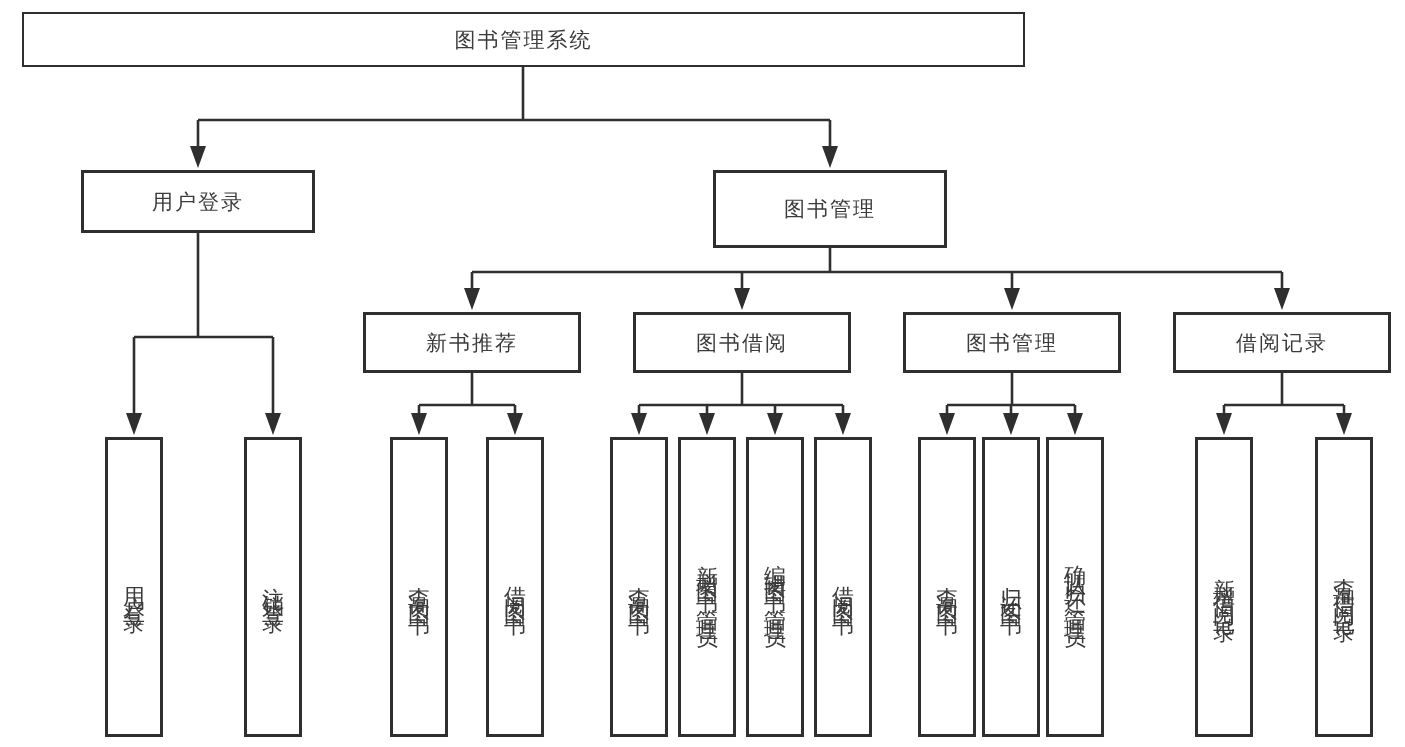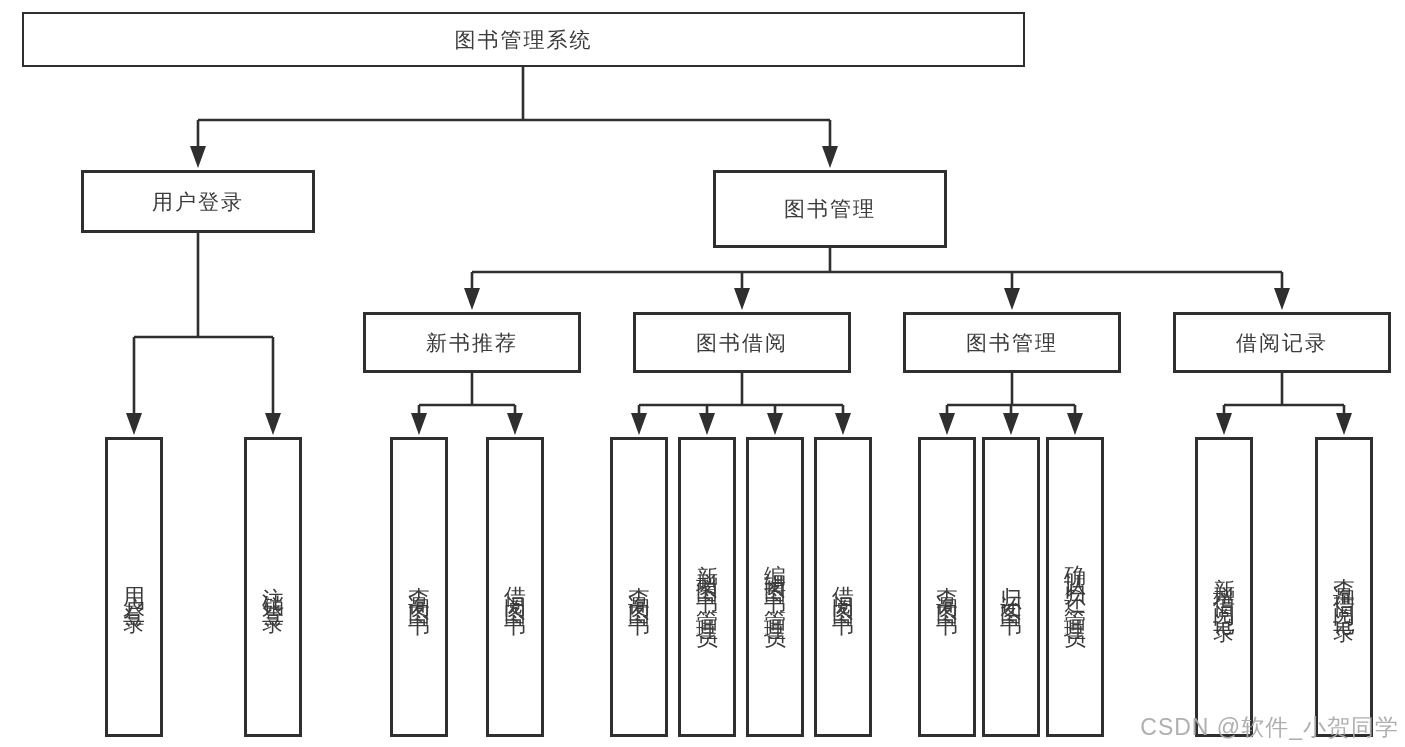--- a/index.html
+++ b/index.html
@@ -146,15 +146,14 @@
     <span class="v-label">确认归还（管理员）</span>
   </div>
 
   <div class="node leaf" style="left:1195px; top:437px; width:58px; height:300px;">
     <span class="v-label">新增借阅记录</span>
   </div>
   <div class="node leaf" style="left:1315px; top:437px; width:58px; height:300px;">
     <span class="v-label">查询借阅记录</span>
   </div>
 
-  <div class="watermark">CSDN @软件_小贺同学</div>
 
 </div>
 
 </body></html>

